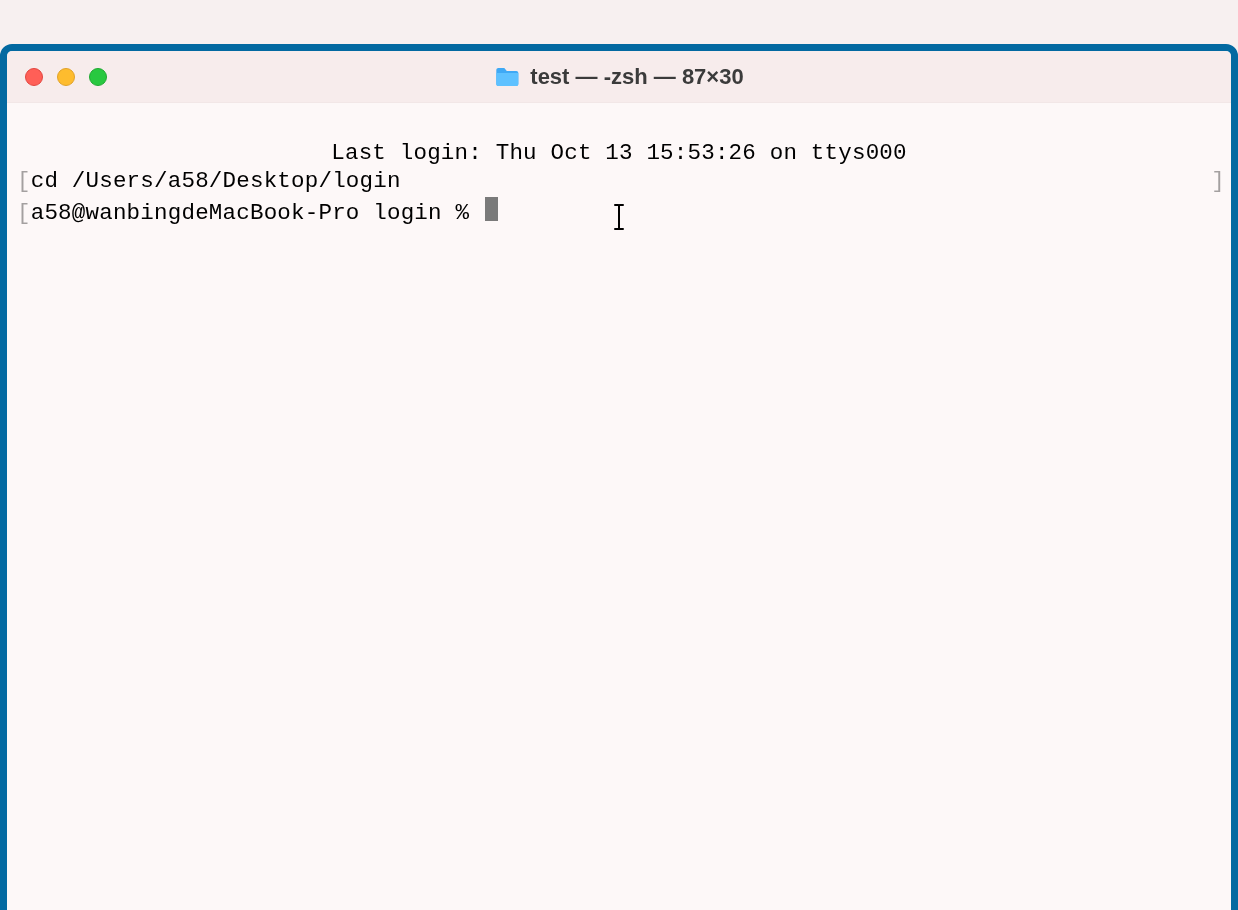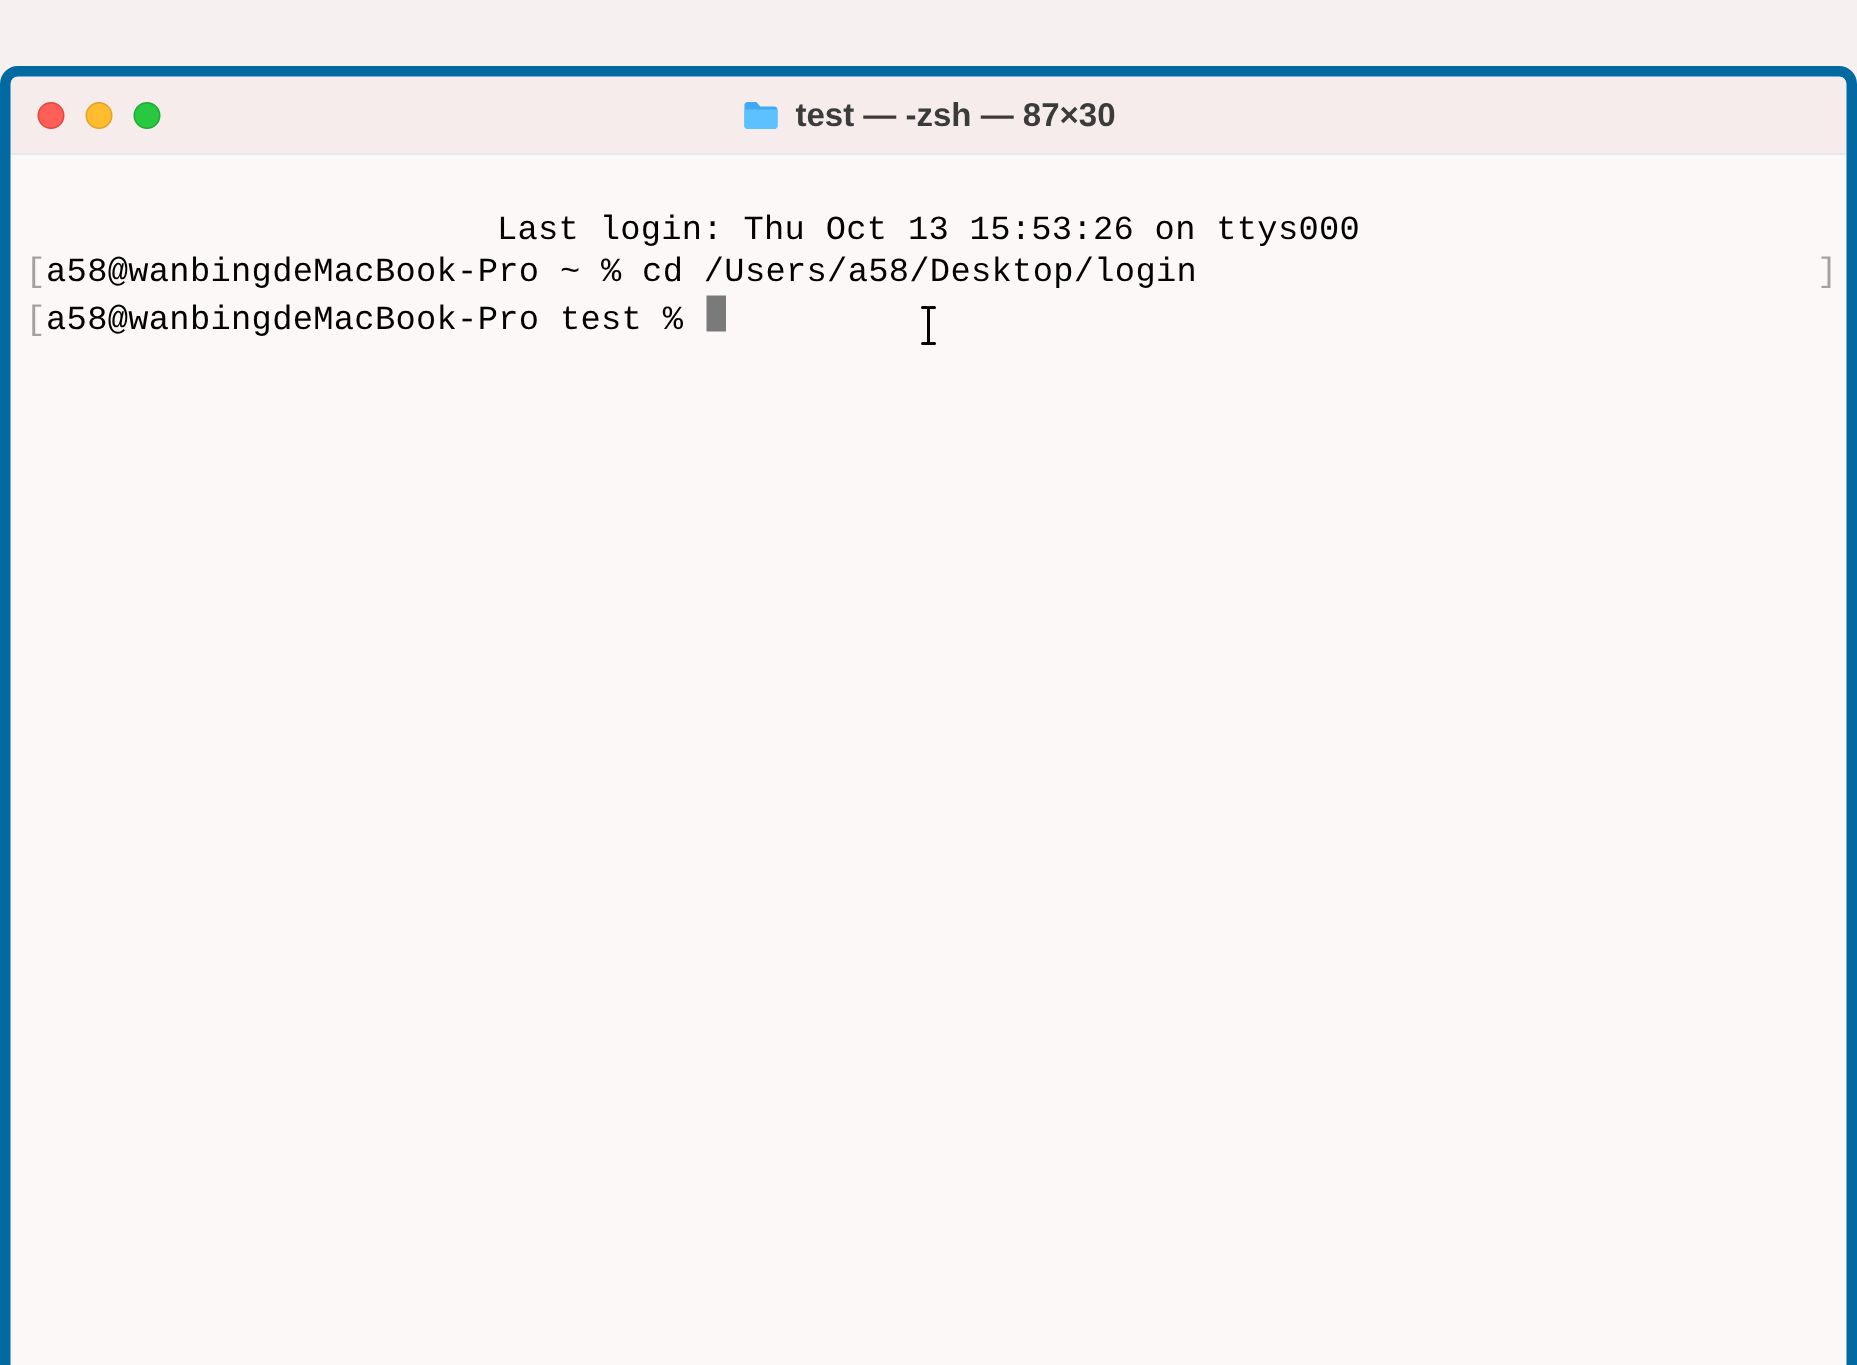--- a/index.html
+++ b/index.html
@@ -132,21 +132,21 @@
         <svg viewBox="0 0 26 22">
           <path d="M2 4 C2 2.9 2.9 2 4 2 L10 2 L12.5 5 L22 5 C23.1 5 24 5.9 24 7 L24 18 C24 19.1 23.1 20 22 20 L4 20 C2.9 20 2 19.1 2 18 Z" fill="#3fa9f5"></path>
           <path d="M2 7 L24 7 L24 18 C24 19.1 23.1 20 22 20 L4 20 C2.9 20 2 19.1 2 18 Z" fill="#5ec1ff"></path>
         </svg>
       </span>
       <span>test — -zsh — 87×30</span>
     </div>
   </div>
 
   <div class="terminal-body">
-<span class="line">Last login: Thu Oct 13 15:53:26 on ttys000</span><span class="line-wrap"><span class="bracket">[</span><span>a58@wanbingdeMacBook-Pro ~ % </span><span>cd /Users/a58/Desktop/login</span><span class="right-bracket">]</span></span><span class="line-wrap"><span class="bracket">[</span><span>a58@wanbingdeMacBook-Pro test % </span><span class="cursor-block"></span></span>
+<span class="line">Last login: Thu Oct 13 15:53:26 on ttys000</span><span class="line-wrap"><span class="bracket">[</span><span>cd /Users/a58/Desktop/login</span><span class="right-bracket">]</span></span><span class="line-wrap"><span class="bracket">[</span><span>a58@wanbingdeMacBook-Pro login % </span><span class="cursor-block"></span></span>
 
     <div class="ibeam-cursor">
       <svg viewBox="0 0 18 28">
         <path d="M5 2 L8 2 M10 2 L13 2 M9 2 L9 26 M5 26 L8 26 M10 26 L13 26" stroke="#000" stroke-width="2" fill="none" stroke-linecap="round"></path>
       </svg>
     </div>
   </div>
 
 </div>
 

